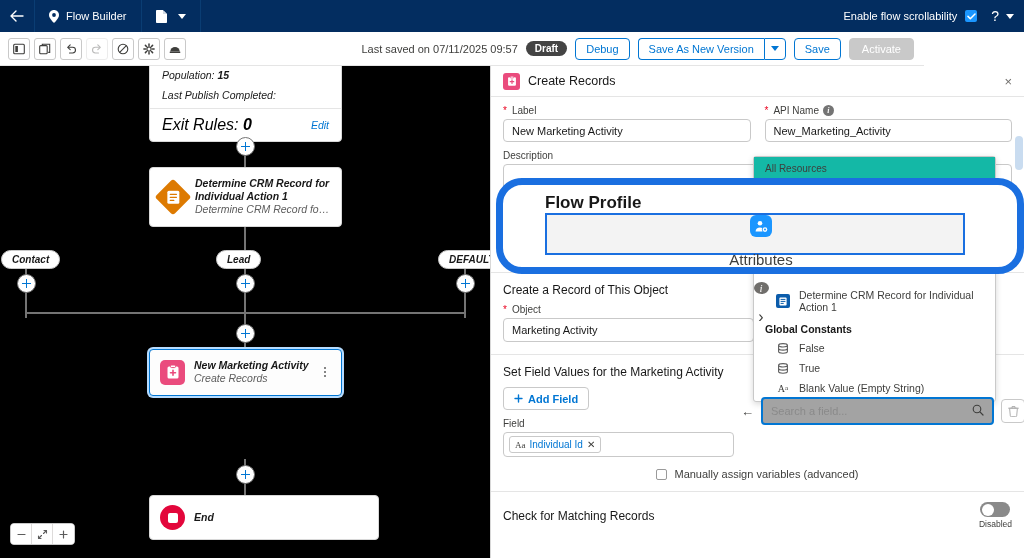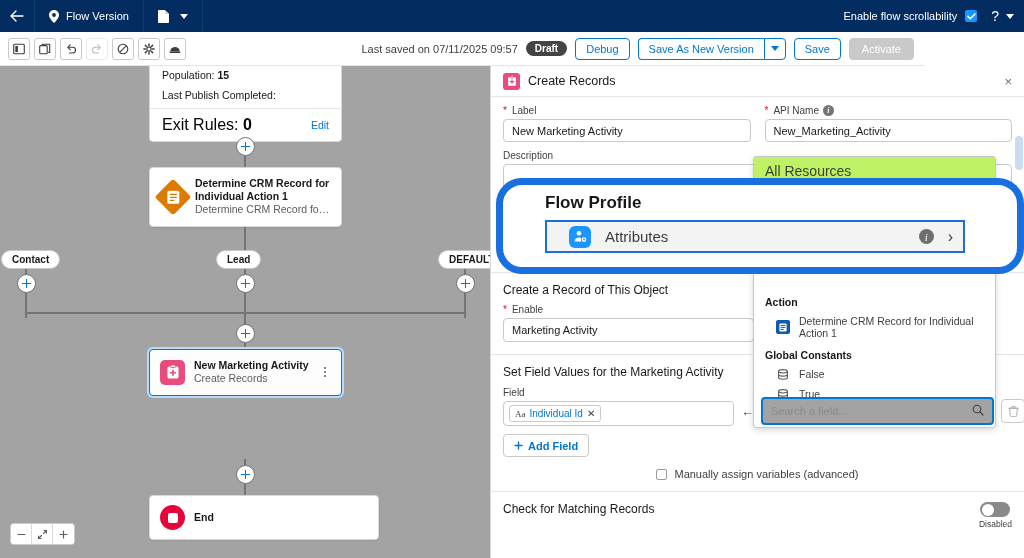--- a/index.html
+++ b/index.html
@@ -83,21 +83,21 @@
   .btn-caret .caret-d { border-top-color: #0176d3; margin: 0; }
   .btn-disabled {
     border: 1px solid #c9c9c9; background: #c9c9c9; color: #fff;
     font-size: 11px; height: 22px; padding: 0 12px; border-radius: 4px;
     display: flex; align-items: center; cursor: default;
   }
 
   
   .canvas {
     position: absolute; top: 66px; left: 0; width: 490px; height: 492px;
-    background: #a3a3a3; overflow: hidden;
+    background: #000000; overflow: hidden; font-style: italic;
   }
   .conn { position: absolute; background: #747474; }
   .vline { width: 2px; }
   .hline { height: 2px; }
   .plus-node {
     position: absolute; width: 19px; height: 19px; border-radius: 50%;
     background: #fff; border: 1px solid #747474;
     display: flex; align-items: center; justify-content: center;
     cursor: pointer; z-index: 4;
   }
@@ -221,39 +221,39 @@
     border: 1px solid #c9c9c9; border-radius: 4px; background: #fff;
     color: #0176d3; font-size: 11px; cursor: pointer; font-weight: bold;
   }
   .chk-row { display: flex; align-items: center; gap: 7px; padding: 0 12px; justify-content: center; }
   .chk {
     width: 11px; height: 11px; border: 1px solid #9a9a9a; border-radius: 2px; background: #fff;
     cursor: pointer; flex: none;
   }
   .chk-lbl { font-size: 11px; color: #3e3e3c; }
 
-  .toggle-row { display: flex; align-items: flex-start; justify-content: space-between; padding: 0 12px; gap: 22px; }
+  .toggle-row { display: flex; align-items: center; justify-content: space-between; padding: 0 12px; gap: 22px; }
   .toggle-wrap { display: flex; flex-direction: column; align-items: center; gap: 2px; }
   .toggle {
     width: 30px; height: 15px; border-radius: 8px; background: #8a8a8a; position: relative; cursor: pointer;
   }
   .toggle i {
     position: absolute; left: 1.5px; top: 1.5px; width: 12px; height: 12px;
     background: #fff; border-radius: 50%; display: block;
   }
   .toggle-lbl { font-size: 8.5px; color: #3e3e3c; }
 
   
   .res-dd {
     position: absolute; left: 262px; top: 90px; width: 243px;
     background: #fff; border: 1px solid #c9c9c9; border-radius: 3px;
     box-shadow: 0 2px 6px rgba(0,0,0,.16); z-index: 20;
   }
   .res-head {
-    background: #bef264; font-size: 14px; color: #3e3e3c; padding: 6px 11px;
+    background: #14b8a6; font-size: 10px; color: #3e3e3c; padding: 6px 11px;
     border-bottom: 5px solid #15803d;
   }
   .res-group {
     font-size: 10.5px; font-weight: bold; color: #181818; padding: 6px 11px 3px;
   }
   .res-item {
     display: flex; align-items: center; gap: 9px; padding: 4px 11px 4px 22px;
     font-size: 10.5px; color: #3e3e3c; cursor: pointer;
   }
   .res-icon-navy {
@@ -284,23 +284,23 @@
 
   
   .callout {
     position: absolute; left: 496px; top: 178px; width: 528px; height: 96px;
     border: 7px solid #1a6fe0; border-radius: 26px; background: #ffffff; z-index: 40;
     box-sizing: border-box;
   }
   .callout-inner { position: absolute; inset: 0; padding: 8px 0 0 42px; }
   .callout-title { font-size: 17px; font-weight: bold; color: #181818; }
   .callout-item {
-    margin-top: 7px; width: 420px; height: 33px; background: #f3f3f3;
+    margin-top: 0; width: 420px; height: 42px; background: #f3f3f3;
     border: 2px solid #1a6fe0; display: flex; align-items: center; gap: 14px;
-    padding: 0 10px 0 22px; cursor: pointer;
+    padding: 0 10px 0 22px; cursor: pointer; flex-direction: column;
   }
   .attr-icon {
     width: 22px; height: 22px; border-radius: 6px; background: #1b96ff; flex: none;
     display: flex; align-items: center; justify-content: center;
   }
   .callout-item .lbl { flex: 1; font-size: 15px; color: #3e3e3c; }
   .cal-info {
     width: 15px; height: 15px; border-radius: 50%; background: #706e6b; color: #fff;
     font-size: 11px; font-style: italic; font-family: "Liberation Serif", serif;
     display: flex; align-items: center; justify-content: center; cursor: pointer;
@@ -325,21 +325,21 @@
         </svg>
     </div>
     <div class="tb-sep"></div>
     <div class="tb-chip">
       <span class="pin-icon">
         <svg width="10" height="13" viewBox="0 0 10 13">
             <path d="M5 0C2.2 0 0 2.2 0 5c0 3.6 5 8 5 8s5-4.4 5-8c0-2.8-2.2-5-5-5z" fill="#fff"></path>
             <circle cx="5" cy="5" r="1.9" fill="#032d60"></circle>
           </svg>
       </span>
-      <span class="lbl">Flow Version</span>
+      <span class="lbl">Flow Builder</span>
     </div>
     <div class="tb-sep"></div>
     <div class="tb-chip">
       <span class="doc-icon">
         <svg width="11" height="13" viewBox="0 0 11 13">
             <path d="M0.5 0.5h6.5L10.5 4v8.5H0.5z" fill="#fff" stroke="#fff"></path>
             <path d="M7 0.5V4h3.5" fill="#d0d8e2"></path>
           </svg>
       </span>
       <span class="caret-d"></span>
@@ -582,70 +582,69 @@
       <textarea class="textarea" style=""></textarea>
     </div>
 
     <div class="hr" style="margin-top:62px;"></div>
 
     <div class="sec-title">Create a Record of This Object</div>
 
     <div style="padding:7px 12px 0; width:275px;">
       <div class="fld-label">
         <span class="req">*</span>
-        <span>Enable</span>
+        <span>Object</span>
       </div>
       <input class="input" style="height: 24px;" value="Marketing Activity">
     </div>
 
     <div class="hr" style="margin-top:12px;"></div>
 
     <div class="sec-title">Set Field Values for the Marketing Activity</div>
+
+    <div style="padding:8px 12px 0;">
+      <span class="add-field-btn">
+        <svg width="9" height="9" viewBox="0 0 9 9">
+            <path d="M4.5 1v7M1 4.5h7" stroke="#0176d3" stroke-width="1.4" stroke-linecap="round"></path>
+          </svg>
+        <span>Add Field</span>
+      </span>
+    </div>
 
     <div style="padding:8px 12px 0; width:255px;">
       <div class="fld-label">Field</div>
       <div class="chip-field">
         <span class="chip">
           <span class="aa-icon">Aa</span>
           <span class="chip-lbl">Individual Id</span>
           <span class="chip-x">✕</span>
         </span>
       </div>
     </div>
 
-    <div style="padding:8px 12px 0;">
-      <span class="add-field-btn">
-        <svg width="9" height="9" viewBox="0 0 9 9">
-            <path d="M4.5 1v7M1 4.5h7" stroke="#0176d3" stroke-width="1.4" stroke-linecap="round"></path>
-          </svg>
-        <span>Add Field</span>
-      </span>
-    </div>
-
     <div class="chk-row" style="padding-top:11px;">
       <span class="chk"></span>
       <span class="chk-lbl">Manually assign variables (advanced)</span>
     </div>
 
     <div class="hr" style="margin-top:11px;"></div>
 
     <div class="toggle-row">
       <span class="sec-title" style="padding:0;">Check for Matching Records</span>
       <span class="toggle-wrap">
         <span class="toggle">
             <i></i>
           </span>
         <span class="toggle-lbl">Disabled</span>
       </span>
     </div>
 
     <div class="res-dd">
       <div class="res-head">All Resources</div>
       <div style="height:100px;"></div>
-      <div class="res-group">Action</div>
       <div class="res-item">
         <span class="res-icon-navy">
           <svg width="8" height="9" viewBox="0 0 8 9">
               <rect x="0.4" y="0.4" width="7.2" height="8.2" rx="1" fill="#fff"></rect>
               <g stroke="#0b5cab" stroke-width="1" stroke-linecap="round">
                 <path d="M2 2.4h4M2 4.4h4M2 6.4h2.3"></path>
               </g>
             </svg>
         </span>
         <span>Determine CRM Record for Individual Action 1</span>

